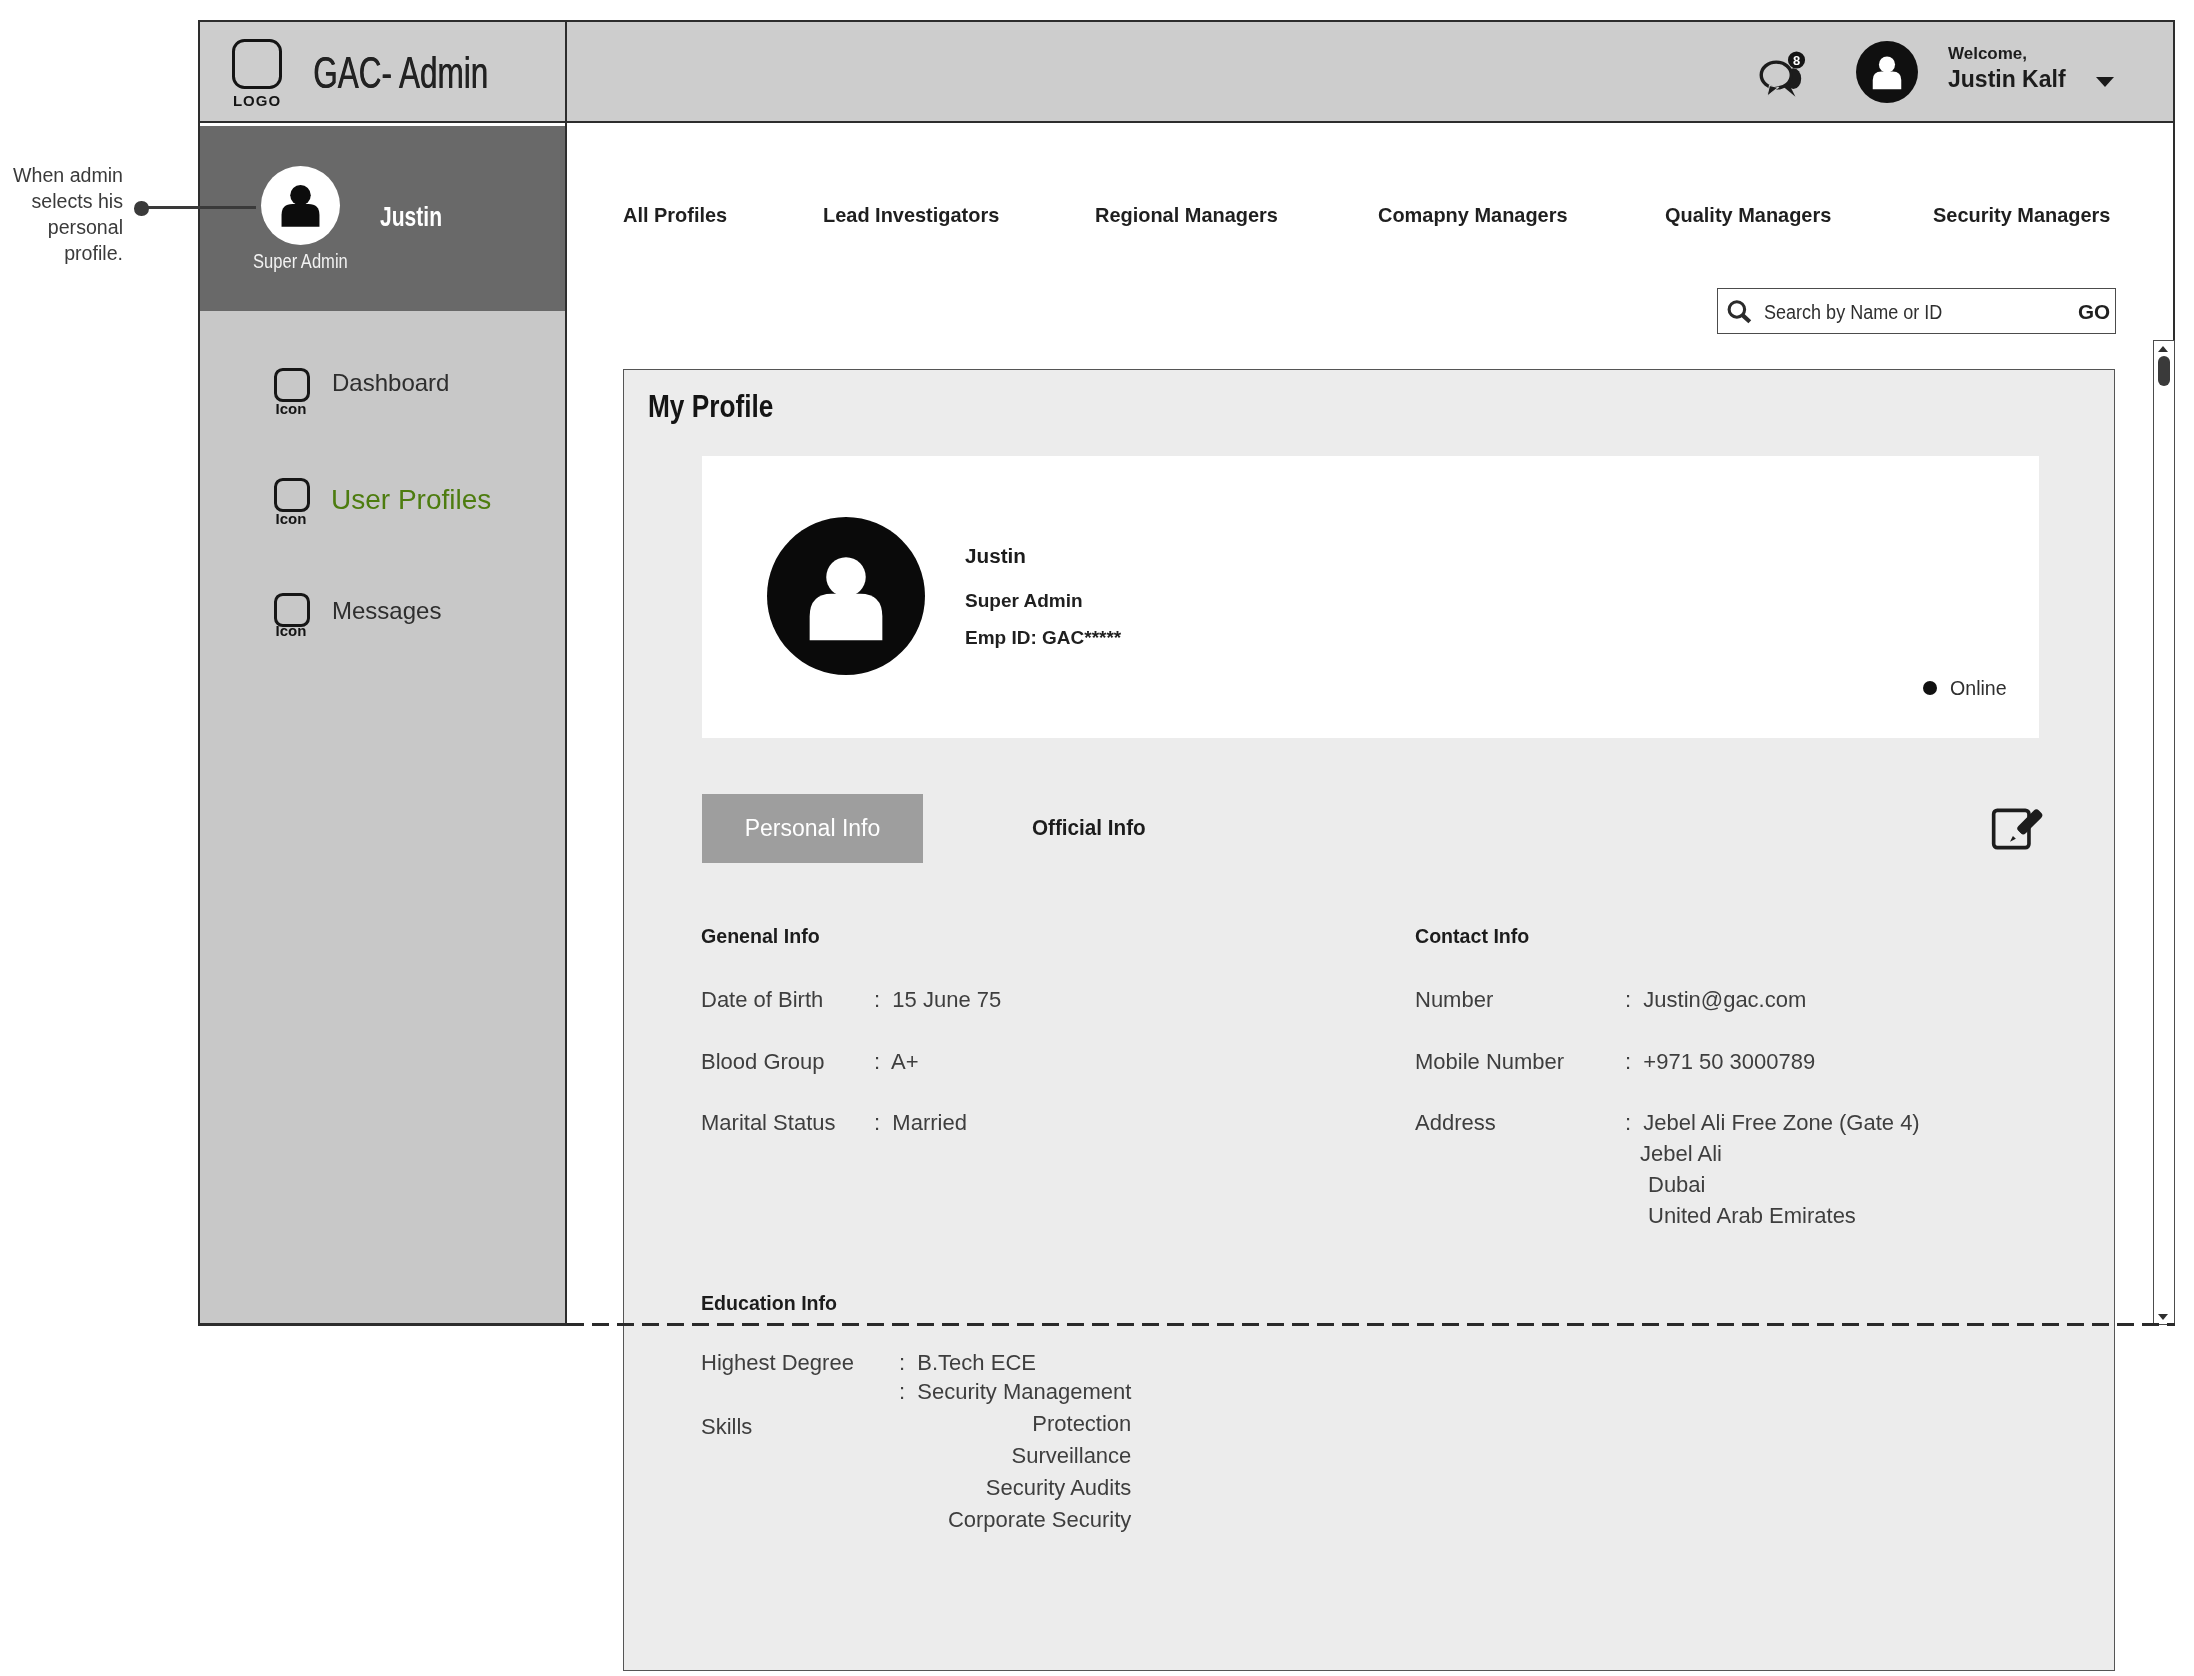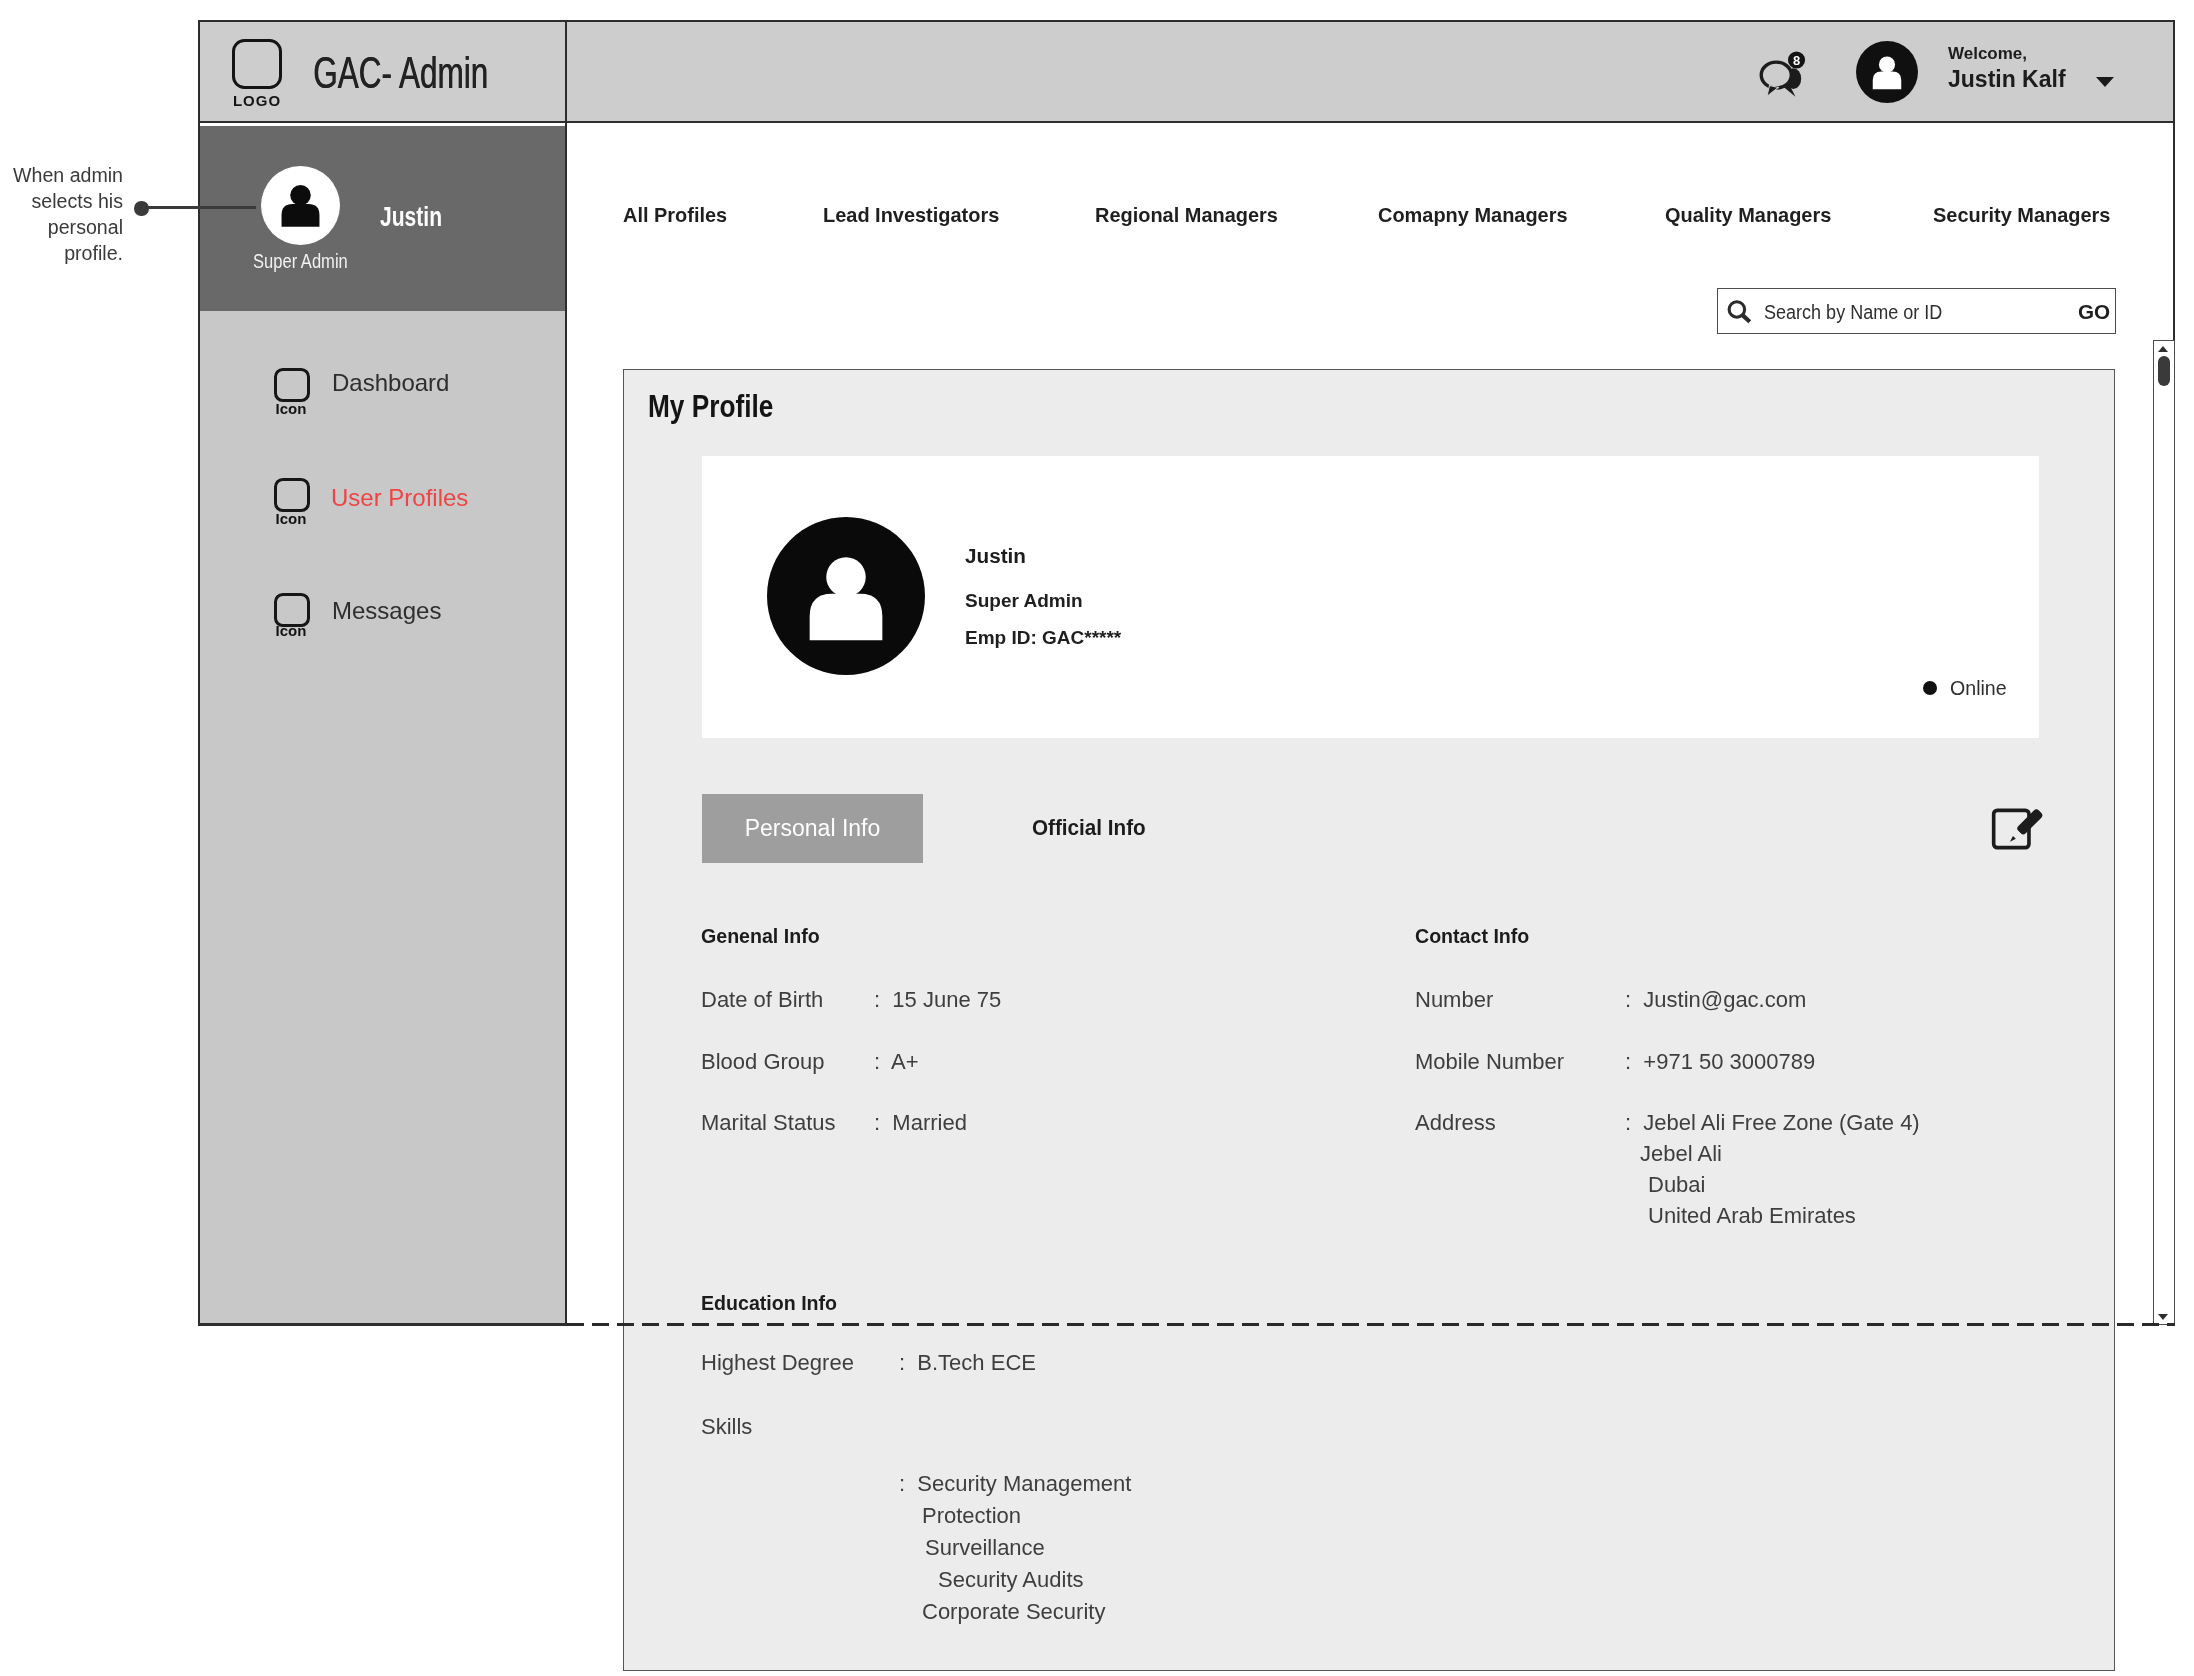--- a/index.html
+++ b/index.html
@@ -56,21 +56,21 @@
     <path d="M26 77 L26 62 Q26 48 40 48 L60 48 Q74 48 74 62 L74 77 Z" fill="#0c0c0c"></path>
   </svg>
   <div class="abs bold" style="left:380px; top:204px; font-size:27px; color:#ffffff; transform:scaleX(0.78); transform-origin:left top;">Justin</div>
   <div class="abs" style="left:253px; top:251px; font-size:20.7px; color:#f2f2f2; white-space:nowrap; transform:scaleX(0.80); transform-origin:left top;">Super Admin</div>
 
   <div class="abs" style="left:274px; top:368px; width:36px; height:34px; border:3.1px solid #161616; border-radius:8.8px;"></div>
   <div class="abs" style="left:332px; top:371px; font-size:24px; color:#2e2e2e;">Dashboard</div>
   <div class="abs bold" style="left:265px; top:401px; width:52px; text-align:center; font-size:15px; color:#141414;">Icon</div>
 
   <div class="abs" style="left:274px; top:478px; width:36px; height:34px; border:3.1px solid #161616; border-radius:8.8px;"></div>
-  <div class="abs" style="left:331px; top:486px; font-size:24px; color:#ef4444;text-align:center;">User Profiles</div>
+  <div class="abs" style="left:331px; top:486px; font-size:28px; color:#4d7c0f;text-align:center;">User Profiles</div>
   <div class="abs bold" style="left:265px; top:511px; width:52px; text-align:center; font-size:15px; color:#141414;">Icon</div>
 
   <div class="abs" style="left:274px; top:593px; width:36px; height:34px; border:3.1px solid #161616; border-radius:8.8px;"></div>
   <div class="abs" style="left:332px; top:599px; font-size:24px; color:#2e2e2e;">Messages</div>
   <div class="abs bold" style="left:265px; top:623px; width:52px; text-align:center; font-size:15px; color:#141414;">Icon</div>
 
   <div class="nav" style="left:623px;">All Profiles</div>
   <div class="nav" style="left:823px;">Lead Investigators</div>
   <div class="nav" style="left:1095px;">Regional Managers</div>
   <div class="nav" style="left:1378px;">Comapny Managers</div>
@@ -131,19 +131,19 @@
   <div class="abs lbl" style="left:1625px; top:989px;">:&nbsp; Justin@gac.com</div>
   <div class="abs lbl" style="left:1415px; top:1051px;">Mobile Number</div>
   <div class="abs lbl" style="left:1625px; top:1051px;">:&nbsp; +971 50 3000789</div>
   <div class="abs lbl" style="left:1415px; top:1112px;">Address</div>
   <div class="abs lbl" style="left:1625px; top:1107px; line-height:31px;">:&nbsp; Jebel Ali Free Zone (Gate 4)<br><span style="margin-left:15px;">Jebel Ali</span><br><span style="margin-left:23px;">Dubai</span><br><span style="margin-left:23px;">United Arab Emirates</span></div>
 
   <div class="abs bold" style="left:701px; top:1294px; font-size:19.6px; color:#1c1c1c;">Education Info</div>
   <div class="abs lbl" style="left:701px; top:1352px;">Highest Degree</div>
   <div class="abs lbl" style="left:899px; top:1352px;">:&nbsp; B.Tech ECE</div>
   <div class="abs lbl" style="left:701px; top:1416px;">Skills</div>
-  <div class="abs lbl" style="left:899px; top:1468px; line-height:32px;">:&nbsp; Security Management<br><span style="margin-left:23px;">Protection</span><br><span style="margin-left:26px;">Surveillance</span><br><span style="margin-left:39px;">Security Audits</span><br><span style="margin-left:23px;">Corporate Security</span></div>
+  <div class="abs lbl" style="left:899px; top:1376px; line-height:32px;text-align:right;">:&nbsp; Security Management<br><span style="margin-left:23px;">Protection</span><br><span style="margin-left:26px;">Surveillance</span><br><span style="margin-left:39px;">Security Audits</span><br><span style="margin-left:23px;">Corporate Security</span></div>
 
   <div class="abs" style="left:198px; top:1323px; width:369px; height:2.6px; background:#2d2d2d;"></div>
   <div class="abs" style="left:567px; top:1323px; width:1608px; height:2.6px; background:repeating-linear-gradient(90deg, #2a2a2a 0 17px, transparent 17px 25px);"></div>
 
 </div>
 
 
 </body></html>

